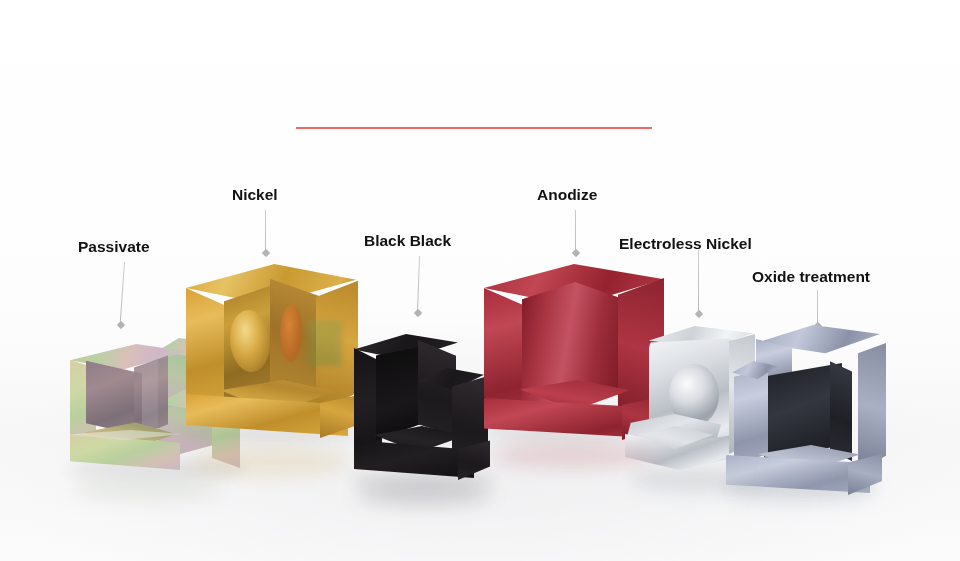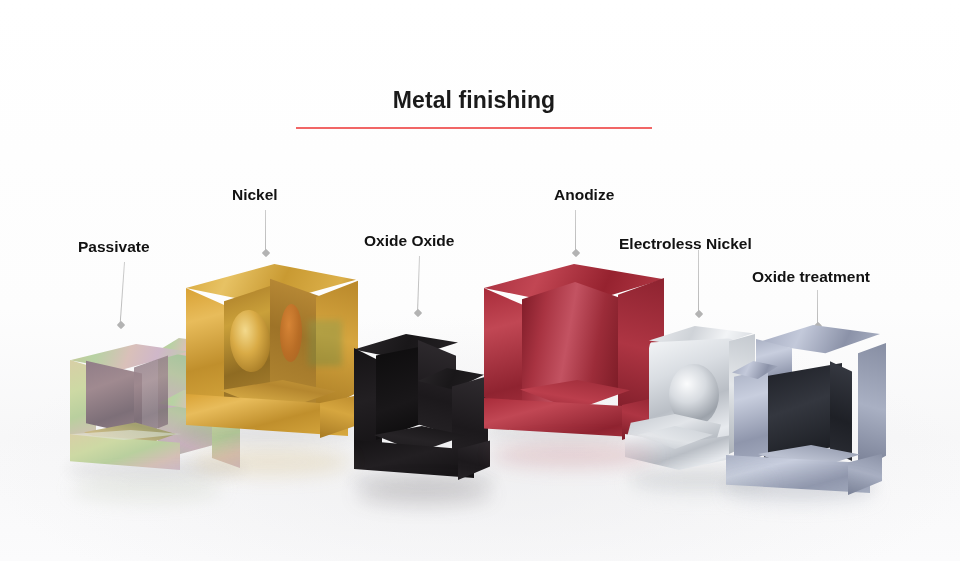--- a/index.html
+++ b/index.html
@@ -87,29 +87,26 @@
   .ht-side  { background:linear-gradient(195deg,#878ea3 0%,#a9b0c3 50%,#757c92 100%); }
   .ht-in    { background:linear-gradient(160deg,#1d1f26 0%,#34373f 45%,#16181d 100%); }
   .ht-in2   { background:linear-gradient(200deg,#3a3d46 0%,#1e2026 60%,#2b2d34 100%); }
   .ht-floor { background:linear-gradient(10deg,#9aa1b5 0%,#bcc2d2 45%,#8e95a9 100%); }
 </style>
 </head>
 <body>
 
 <div id="stage">
 
-  <div class="title-wrap">
-    <div class="title">Metal finishing</div>
-  </div>
   <div class="title-rule"></div>
 
   <div class="lbl" style="left:78px;  top:238px;">Passivate</div>
   <div class="lbl" style="left:232px; top:186px;">Nickel</div>
-  <div class="lbl" style="left:364px; top:232px;">Oxide Oxide</div>
-  <div class="lbl" style="left:537px; top:186px;margin-left:17px;">Anodize</div>
+  <div class="lbl" style="left:364px; top:232px;">Black Black</div>
+  <div class="lbl" style="left:537px; top:186px;">Anodize</div>
   <div class="lbl" style="left:619px; top:235px;">Electroless Nickel</div>
   <div class="lbl" style="left:752px; top:268px;">Oxide treatment</div>
 
   <div class="leader" style="left:124px; top:262px;">
     <div class="ln" style="height:62px; transform:rotate(4deg); transform-origin:top center;"></div>
     <div class="dot" style="top:60px; left:-6px;"></div>
   </div>
   <div class="leader" style="left:265px; top:210px;">
     <div class="ln" style="height:42px;"></div>
     <div class="dot" style="top:40px;"></div>

